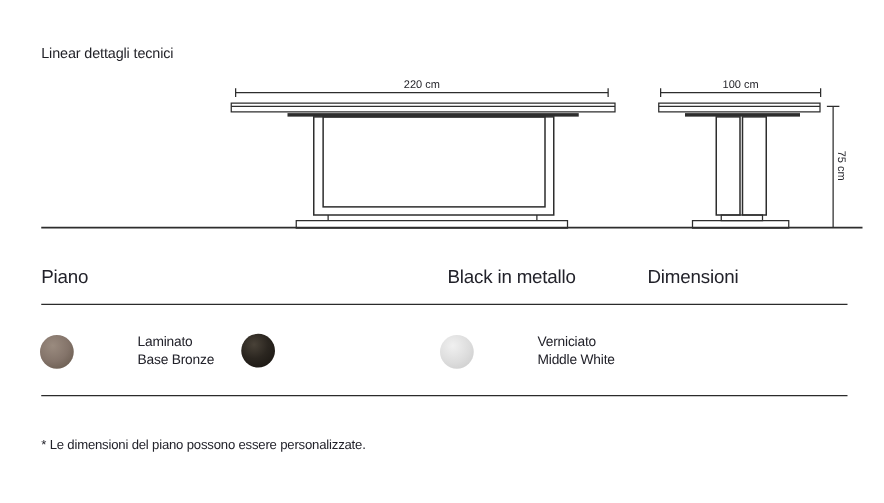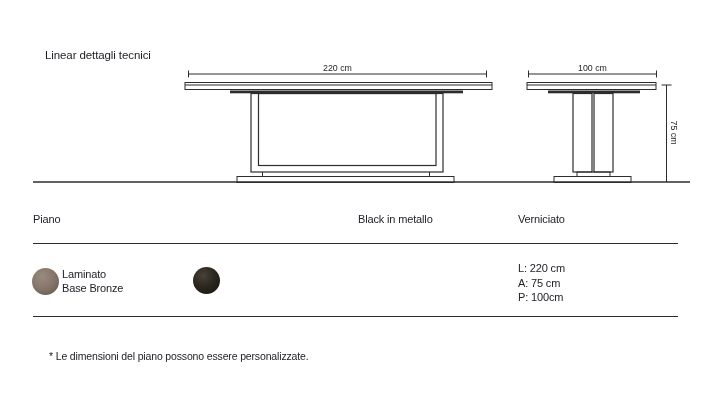--- a/index.html
+++ b/index.html
@@ -3,48 +3,48 @@
 <meta charset="utf-8">
 <style>
   html,body{margin:0;padding:0;}
   body{
     width:707px;height:402px;background:#ffffff;position:relative;overflow:hidden;
     font-family:"Liberation Sans",sans-serif;color:#22222a;
     -webkit-font-smoothing:antialiased;
   }
   .page{position:absolute;inset:0;}
   .title{
-    position:absolute;left:33px;top:37px;margin:12px;
+    position:absolute;left:33px;top:37px;margin:0;
     font-size:11.5px;font-weight:500;letter-spacing:-0.1px;color:#1e1e24;
   }
   .drawing{position:absolute;left:0;top:55px;width:707px;height:140px;display:block;}
   .drawing text{font-family:"Liberation Sans",sans-serif;font-size:8.8px;fill:#26262c;stroke:none;}
   .hdr{
-    position:absolute;top:213px;font-size:11px;letter-spacing:-0.15px;color:#22222a;white-space:nowrap;
+    position:absolute;top:213px;font-size:15px;letter-spacing:-0.15px;color:#22222a;white-space:nowrap;
   }
   .hx1{left:33px}.hx2{left:196px}.hx3{left:358px}.hx4{left:518px}
   .rule{
     position:absolute;left:33px;width:645px;height:1.4px;background:#2b2b2b;
   }
   .rule1{top:243px}.rule2{top:316px}
-  .swgroup{position:absolute;top:267px;display:flex;align-items:flex-end;}
+  .swgroup{position:absolute;top:267px;display:flex;align-items:flex-end;gap:48px;}
   .g1{left:32px}.g2{left:193px}.g3{left:352px}
   .swatch{
     width:27px;height:27px;border-radius:50%;flex:0 0 auto;
   }
   .swlabel{
     margin-left:3px;padding-top:1px;font-size:11px;line-height:13.5px;
     letter-spacing:-0.15px;white-space:nowrap;color:#22222a;
   }
   .dims{
     position:absolute;left:518px;top:261px;font-size:11px;line-height:14.5px;
     letter-spacing:-0.15px;color:#22222a;
   }
   .footnote{
-    position:absolute;left:33px;top:350px;font-size:10.5px;letter-spacing:-0.15px;color:#22222a;white-space:nowrap;margin-left:16px;
+    position:absolute;left:33px;top:350px;font-size:10.5px;letter-spacing:-0.15px;color:#22222a;white-space:nowrap;
   }
 </style>
 </head>
 <body>
 
 <div class="page">
 
   <h1 class="title">Linear dettagli tecnici</h1>
 
   <svg class="drawing" viewBox="0 0 707 140" width="707" height="140" fill="none" stroke="#2d2d2d" stroke-width="1">
@@ -88,40 +88,42 @@
       <line x1="666.5" y1="30" x2="666.5" y2="127"></line>
       <line x1="661.5" y1="30" x2="671.5" y2="30"></line>
       <text transform="translate(670.5,77.5) rotate(90)" text-anchor="middle">75 cm</text>
     </g>
 
     <line x1="33" y1="127" x2="690" y2="127" stroke-width="1.4"></line>
   </svg>
 
   <div class="hdr hx1">Piano</div>
   <div class="hdr hx3">Black in metallo</div>
-  <div class="hdr hx4">Verniciato</div>
+  <div class="hdr hx4">Dimensioni</div>
 
   <div class="rule rule1"></div>
 
   <div class="swgroup g1">
     <span class="swatch" style="background: radial-gradient(circle at 38% 32%, #9a8b7f 0%, #84746a 50%, #6b5d51 85%, #5d5044 100%)"></span>
     <span class="swlabel">
       <span>Laminato</span><br>
       <span>Base Bronze</span>
     </span>
   </div>
 
   <div class="swgroup g2">
     <span class="swatch" style="background: radial-gradient(circle at 38% 32%, #494238 0%, #2b2620 45%, #16120e 100%)"></span>
   </div>
 
+  <div class="swgroup g3">
+    <span class="swatch" style="background: radial-gradient(circle at 38% 32%, #f0f0f0 0%, #dcdcdc 55%, #c8c8c8 100%)"></span>
+    <span class="swlabel">
+      <span>Verniciato</span><br>
+      <span>Middle White</span>
+    </span>
+  </div>
 
-  <div class="dims">
-    <div>L: 220 cm</div>
-    <div>A: 75 cm</div>
-    <div>P: 100cm</div>
-  </div>
 
   <div class="rule rule2"></div>
 
   <div class="footnote">* Le dimensioni del piano possono essere personalizzate.</div>
 
 </div>
 
 </body></html>

